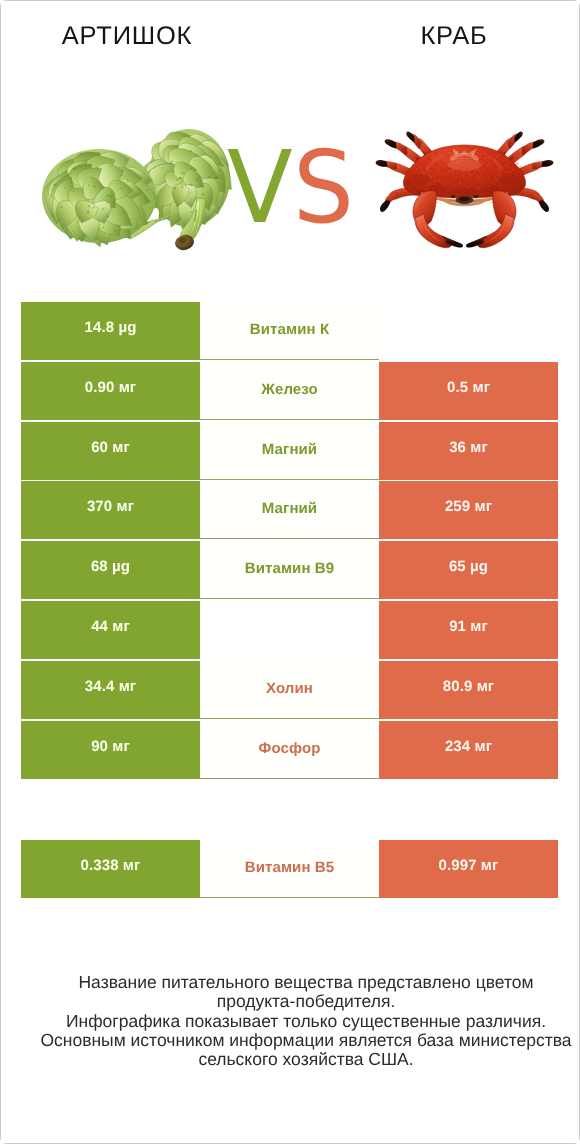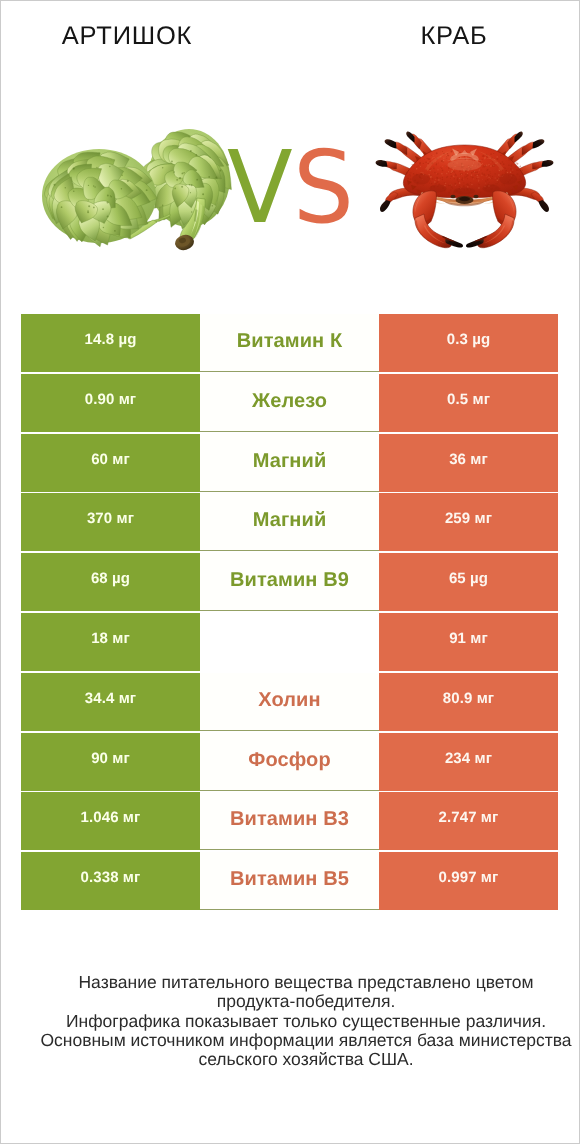--- a/index.html
+++ b/index.html
@@ -1,21 +1,21 @@
 <!DOCTYPE html>
 <html><head>
 <meta charset="utf-8">
 <title>Артишок vs Краб</title>
 <style>
 html,body{margin:0;padding:0;}
 body{width:580px;height:1144px;background:#ffffff;
      font-family:"Liberation Sans","DejaVu Sans",sans-serif;
      -webkit-font-smoothing:antialiased;
      text-rendering:geometricPrecision;}
-.page{position:relative;width:580px;height:1144px;overflow:hidden;background:#ffffff;}
+.page{position:relative;width:580px;height:1144px;overflow:hidden;background:#ffffff;border-radius:6px;}
 .page-border{position:absolute;left:0;top:0;width:580px;height:1144px;box-sizing:border-box;
       border:1px solid #cbcbcb;pointer-events:none;z-index:5;}
 
 
 .title{position:absolute;top:23px;font-size:25.5px;line-height:26px;color:#151515;
        text-align:center;font-weight:400;letter-spacing:0.8px;}
 #title-left{left:0;width:254px;}
 #title-right{left:290px;width:328px;}
 
 
@@ -24,28 +24,28 @@
 #hero-right{left:373px;top:130px;width:183px;height:120px;}
 .vs-wrap{position:absolute;left:227px;top:138px;width:200px;height:110px;text-align:left;
          pointer-events:none;font-size:100px;line-height:100px;
          font-family:"DejaVu Sans",sans-serif;}
 .vs-text{display:inline-block;font-size:100px;line-height:100px;font-weight:400;
          transform:scaleX(0.96);transform-origin:left;}
 .vs-v{color:#82a630;}
 .vs-s{color:#e06b4a;margin-left:-2px;}
 
 
-#table{position:absolute;left:0;top:314px;width:472px;height:598px;padding-left:22px;}
+#table{position:absolute;left:0;top:302px;width:472px;height:598px;padding-left:22px;}
 .row{position:absolute;left:0;width:580px;height:58px;}
 .cell{position:absolute;top:0;height:58px;box-sizing:border-box;
       display:flex;align-items:center;justify-content:center;text-align:center;
       padding-bottom:7px;}
 .cell-left{left:21px;width:179px;background:#82a532;color:#fbffe9;
            font-size:15px;font-weight:bold;letter-spacing:0.1px;}
-.cell-mid{left:200px;width:179px;background:#fffffc;font-size:20px;font-weight:bold;
+.cell-mid{left:200px;width:179px;background:#fffffc;font-size:15px;font-weight:bold;
           border-bottom:1px solid #93a064;letter-spacing:0.1px;padding-bottom:2px;}
 .cell-right{left:379px;width:179px;background:#e06b4a;color:#fdf6ef;
             font-size:15px;font-weight:bold;letter-spacing:0.1px;}
 .m-green{color:#7c9a2c;}
 .m-orange{color:#cd6e4e;}
 
 
 #footer{position:absolute;left:16px;top:973px;width:580px;text-align:center;
         font-size:17.5px;line-height:19.3px;color:#2b2b2b;font-weight:400;}
 #footer div{white-space:nowrap;}
@@ -909,21 +909,20 @@
 </div>
 
   <div class="vs-wrap">
     <span class="vs-text vs-v">V</span><span class="vs-text vs-s">S</span>
   </div>
 
   <div id="table">
       <div class="row" style="top: 0px;">
         <div class="cell cell-left">14.8 µg</div>
         <div class="cell cell-mid m-green">Витамин К</div>
-        <div class="cell cell-right">0.3 µg</div>
       </div>
       <div class="row" style="top: 59.8px;">
         <div class="cell cell-left">0.90 мг</div>
         <div class="cell cell-mid m-green">Железо</div>
         <div class="cell cell-right">0.5 мг</div>
       </div>
       <div class="row" style="top: 119.6px;">
         <div class="cell cell-left">60 мг</div>
         <div class="cell cell-mid m-green">Магний</div>
         <div class="cell cell-right">36 мг</div>
@@ -932,38 +931,33 @@
         <div class="cell cell-left">370 мг</div>
         <div class="cell cell-mid m-green">Магний</div>
         <div class="cell cell-right">259 мг</div>
       </div>
       <div class="row" style="top: 239.2px;">
         <div class="cell cell-left">68 µg</div>
         <div class="cell cell-mid m-green">Витамин B9</div>
         <div class="cell cell-right">65 µg</div>
       </div>
       <div class="row" style="top: 299px;">
-        <div class="cell cell-left">18 мг</div>
+        <div class="cell cell-left">44 мг</div>
         <div class="cell cell-right">91 мг</div>
       </div>
       <div class="row" style="top: 358.8px;">
         <div class="cell cell-left">34.4 мг</div>
         <div class="cell cell-mid m-orange">Холин</div>
         <div class="cell cell-right">80.9 мг</div>
       </div>
       <div class="row" style="top: 418.6px;">
         <div class="cell cell-left">90 мг</div>
         <div class="cell cell-mid m-orange">Фосфор</div>
         <div class="cell cell-right">234 мг</div>
       </div>
-      <div class="row" style="top: 478.4px;">
-        <div class="cell cell-left">1.046 мг</div>
-        <div class="cell cell-mid m-orange">Витамин B3</div>
-        <div class="cell cell-right">2.747 мг</div>
-      </div>
       <div class="row" style="top: 538.2px;">
         <div class="cell cell-left">0.338 мг</div>
         <div class="cell cell-mid m-orange">Витамин B5</div>
         <div class="cell cell-right">0.997 мг</div>
       </div>
     </div>
 
   <div id="footer">
       <div>Название питательного вещества представлено цветом</div>
       <div>продукта-победителя.</div>

